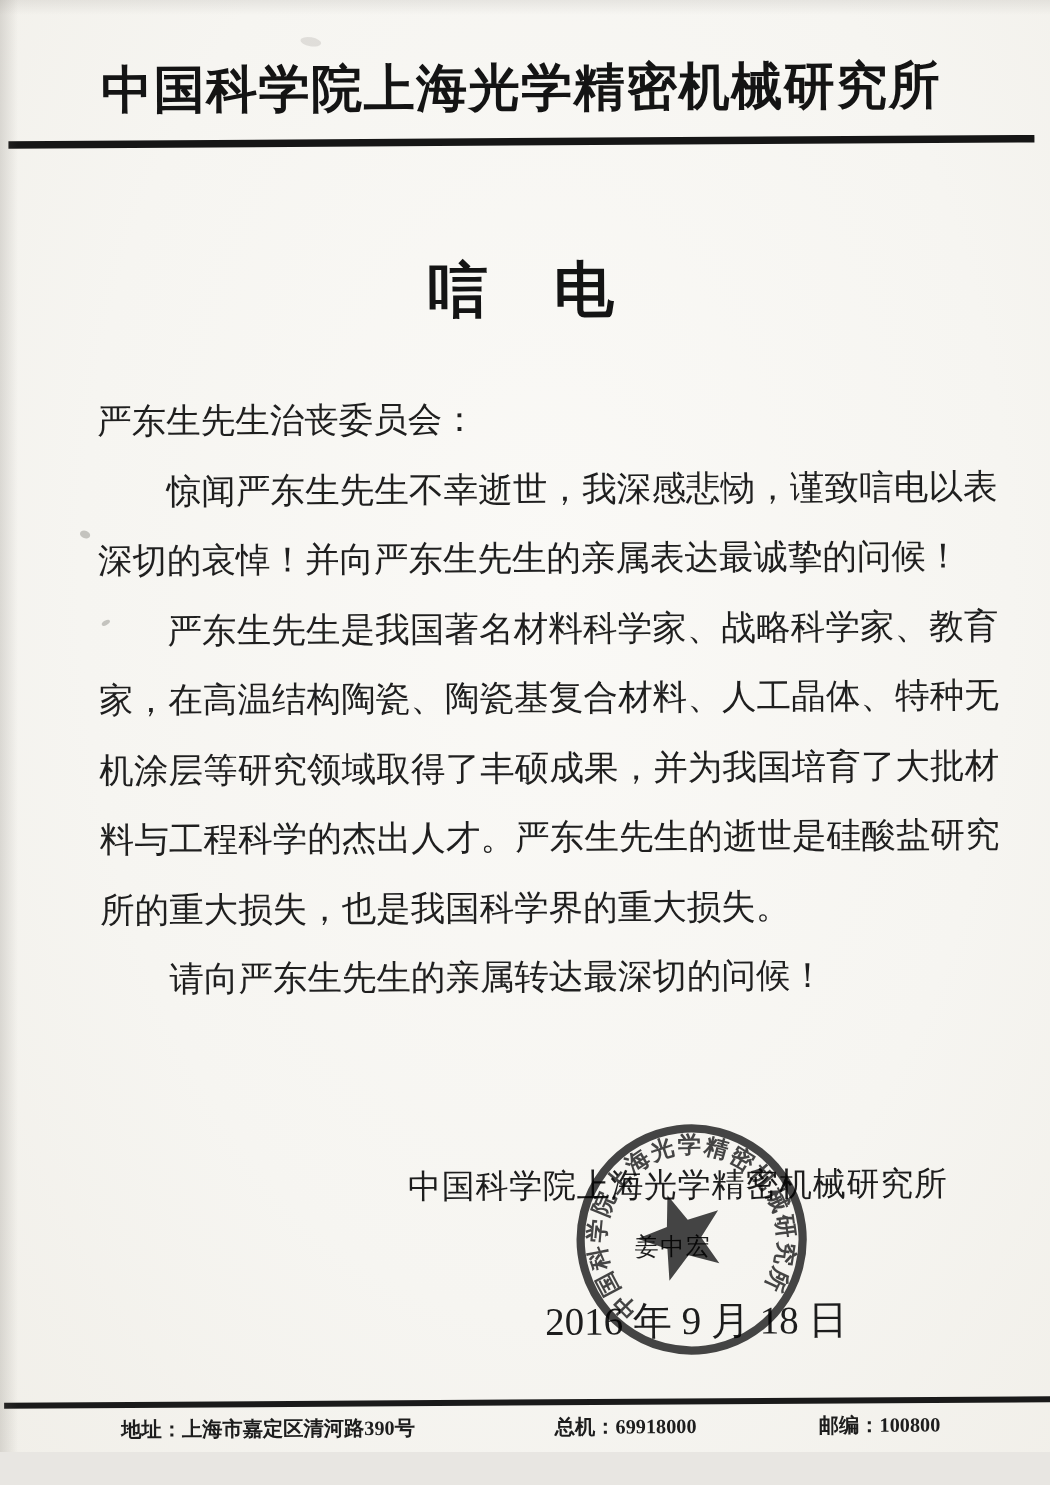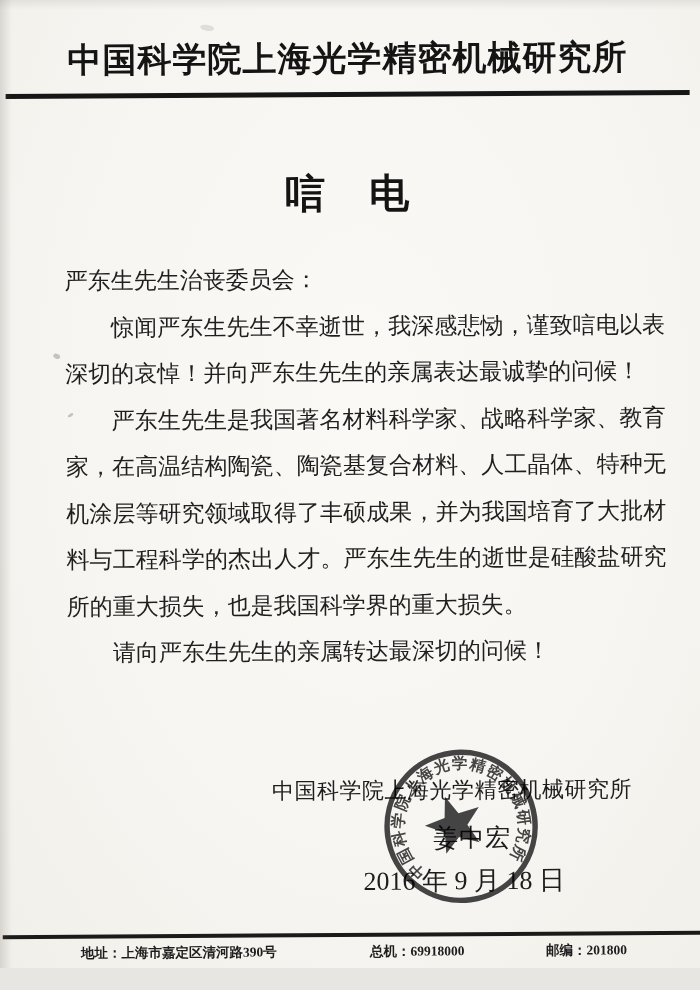--- a/index.html
+++ b/index.html
@@ -35,22 +35,22 @@
   }
   .bline{white-space:nowrap;}
   .bline.indent{text-indent:46px;}
   .bline.fill{white-space:normal;text-align:justify;text-align-last:justify;}
 
   .sig-org{
     position:absolute;top:776px;right:70px;
     font-size:22px;letter-spacing:0.5px;color:#1d1d1d;white-space:nowrap;
   }
   .sig-name{
-    position:absolute;top:822px;left:431px;
-    font-size:25px;letter-spacing:1px;color:#1d1d1d;white-space:nowrap;
+    position:absolute;top:822px;left:421px;
+    font-size:16px;letter-spacing:1px;color:#1d1d1d;white-space:nowrap;
   }
   .sig-date{
     position:absolute;top:864px;left:361px;
     font-size:26px;color:#1d1d1d;white-space:nowrap;
   }
 
   .seal{
     position:absolute;left:369px;top:737px;width:180px;height:180px;
     mix-blend-mode:multiply;opacity:0.88;
   }
@@ -105,21 +105,21 @@
     </svg>
 
     <div class="rule-bottom"></div>
     <div class="footer-item f-addr">
       <span>地址：</span><span>上海市嘉定区清河路390号</span>
     </div>
     <div class="footer-item f-phone">
       <span>总机：</span><span>69918000</span>
     </div>
     <div class="footer-item f-post">
-      <span>邮编：</span><span>201800</span>
+      <span>邮编：</span><span>100800</span>
     </div>
 
     <div class="speck s1"></div>
     <div class="speck s2"></div>
     <div class="speck s3"></div>
   </div>
 
   <div class="edge-left"></div>
   <div class="edge-top"></div>
 </div>

